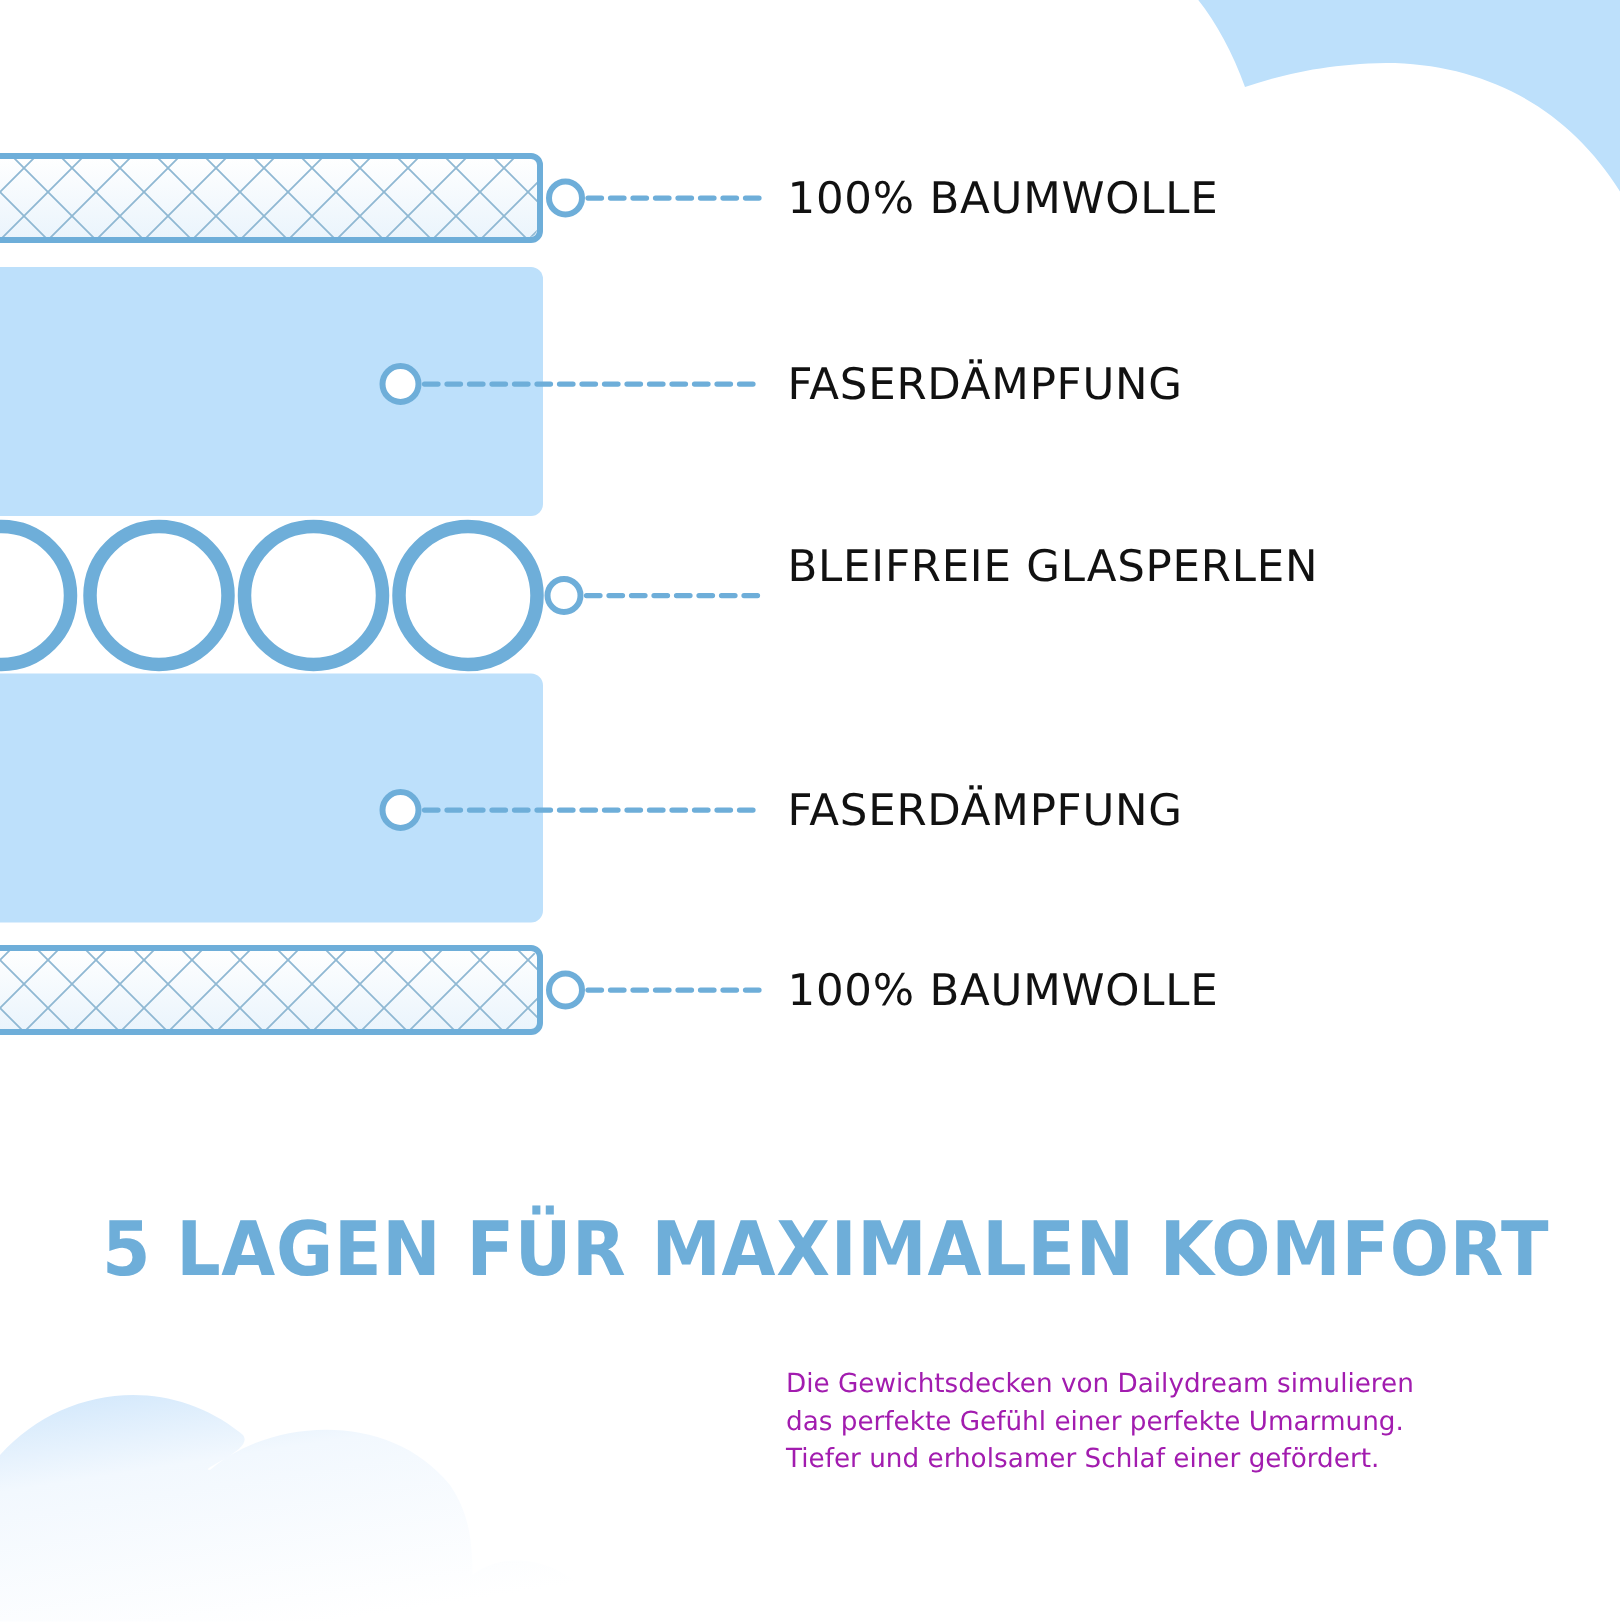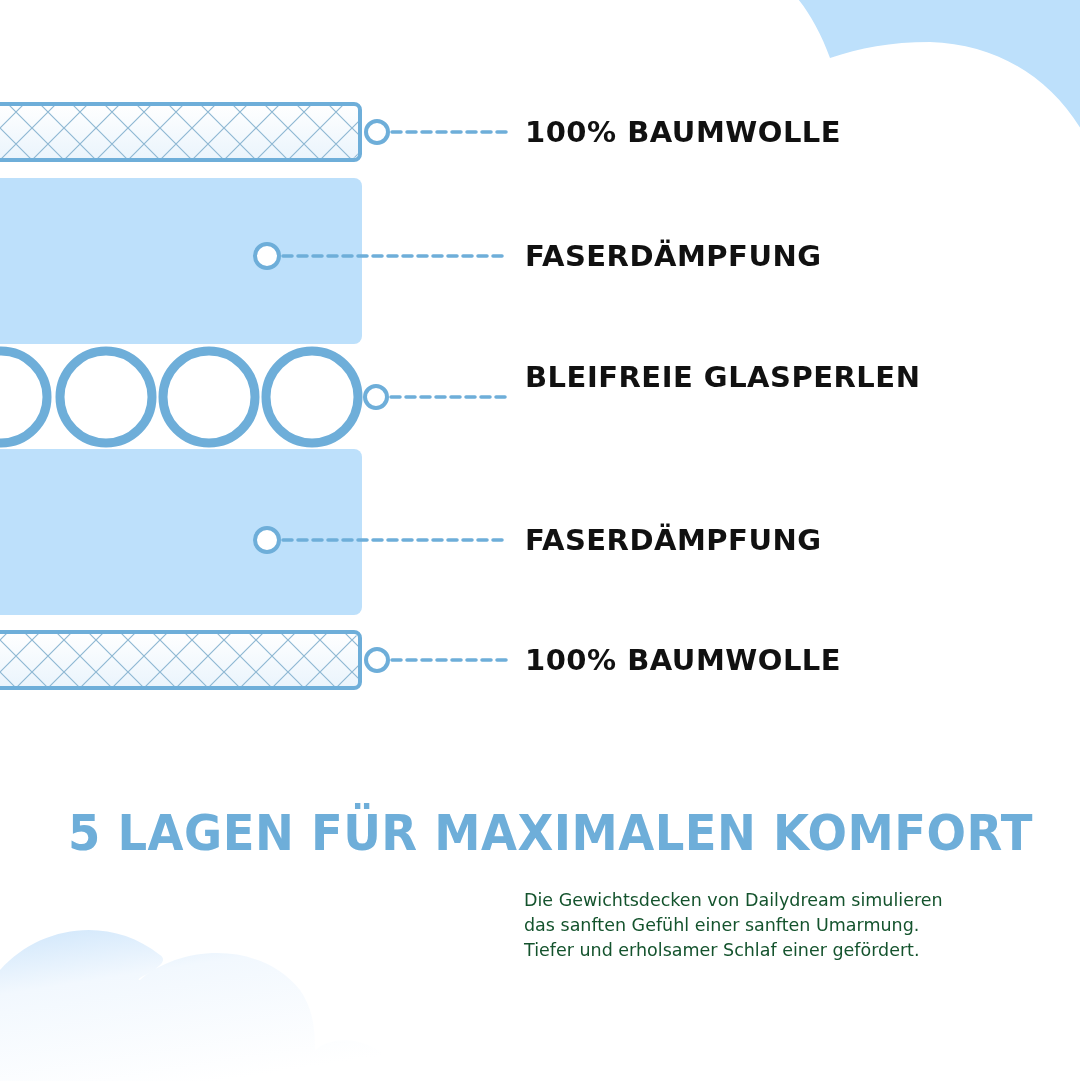--- a/index.html
+++ b/index.html
@@ -12,35 +12,35 @@
     .cloud-top {
       left: 770px; top: -10px; width: 330px; height: 190px;
     }
     .cloud-bottom {
       left: -20px; top: 900px; width: 440px; height: 190px;
     }
     .diagram { left: 0; top: 0; width: 520px; height: 720px; }
     .label {
       position: absolute; left: 525px;
       font-family: "DejaVu Sans", sans-serif;
-      font-weight: bold; font-size: 29px; color: #111111;
+      font-weight: normal; font-size: 29px; color: #111111;
       letter-spacing: 0.5px; line-height: 1;
       white-space: nowrap;
     }
     .headline {
       position: absolute; left: 68px; top: 808px; width: 960px;
       font-family: "DejaVu Sans", sans-serif;
       font-weight: bold; font-size: 50px; color: #6eaed9;
       letter-spacing: 0.5px; line-height: 1; white-space: nowrap;
       transform: scaleX(0.93); transform-origin: left center;
     }
     .desc {
-      position: absolute; left: 524px; top: 888px; width: 520px;
+      position: absolute; left: 524px; top: 911px; width: 520px;
       font-family: "DejaVu Sans", sans-serif;
-      font-size: 17.5px; color: #14532d; line-height: 25px;
+      font-size: 17.5px; color: #a21caf; line-height: 25px;
     }
     .desc span { display: block; white-space: nowrap; }
   </style>
 </head>
 <body>
 
 <svg class="abs cloud-top" viewBox="0 0 330 190">
   <path d="M20 0 L330 0 L330 178 C300 100 240 55 160 52 C120 52 90 58 60 68 C50 40 35 15 20 0 Z" fill="#bde0fb"></path>
 </svg>
 
@@ -105,15 +105,15 @@
 <div class="label" style="top:118px;">100% BAUMWOLLE</div>
 <div class="label" style="top:242px;">FASERDÄMPFUNG</div>
 <div class="label" style="top:363px;">BLEIFREIE GLASPERLEN</div>
 <div class="label" style="top:526px;">FASERDÄMPFUNG</div>
 <div class="label" style="top:646px;">100% BAUMWOLLE</div>
 
 <div class="headline">5 LAGEN FÜR MAXIMALEN KOMFORT</div>
 
 <div class="desc">
   <span>Die Gewichtsdecken von Dailydream simulieren</span>
-  <span>das sanften Gefühl einer sanften Umarmung.</span>
+  <span>das perfekte Gefühl einer perfekte Umarmung.</span>
   <span>Tiefer und erholsamer Schlaf einer gefördert.</span>
 </div>
 
 </body></html>

